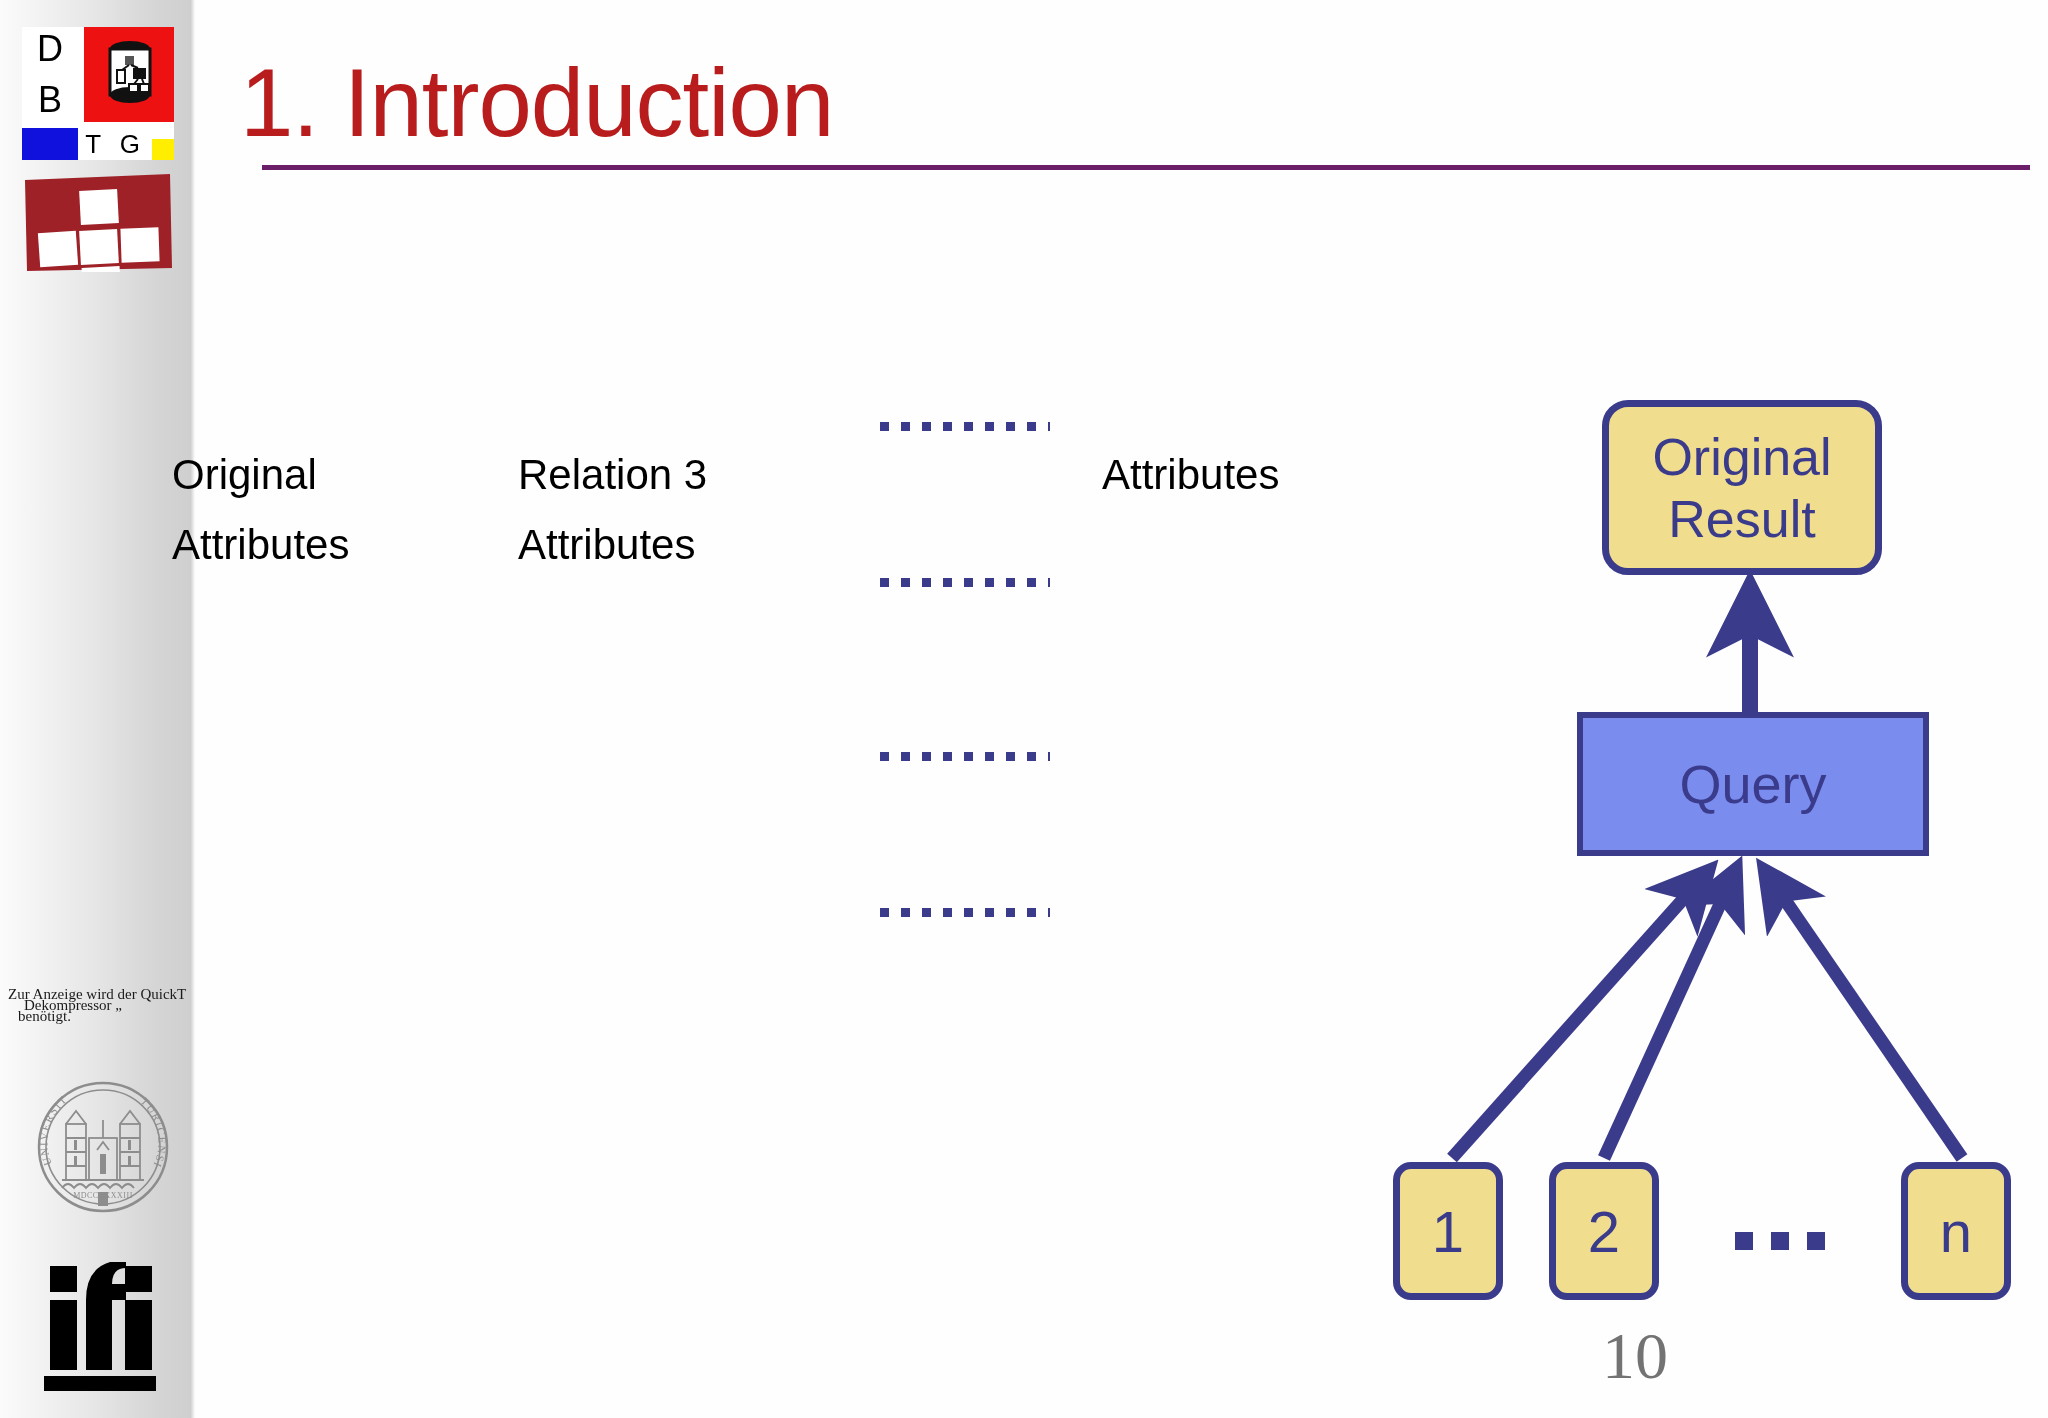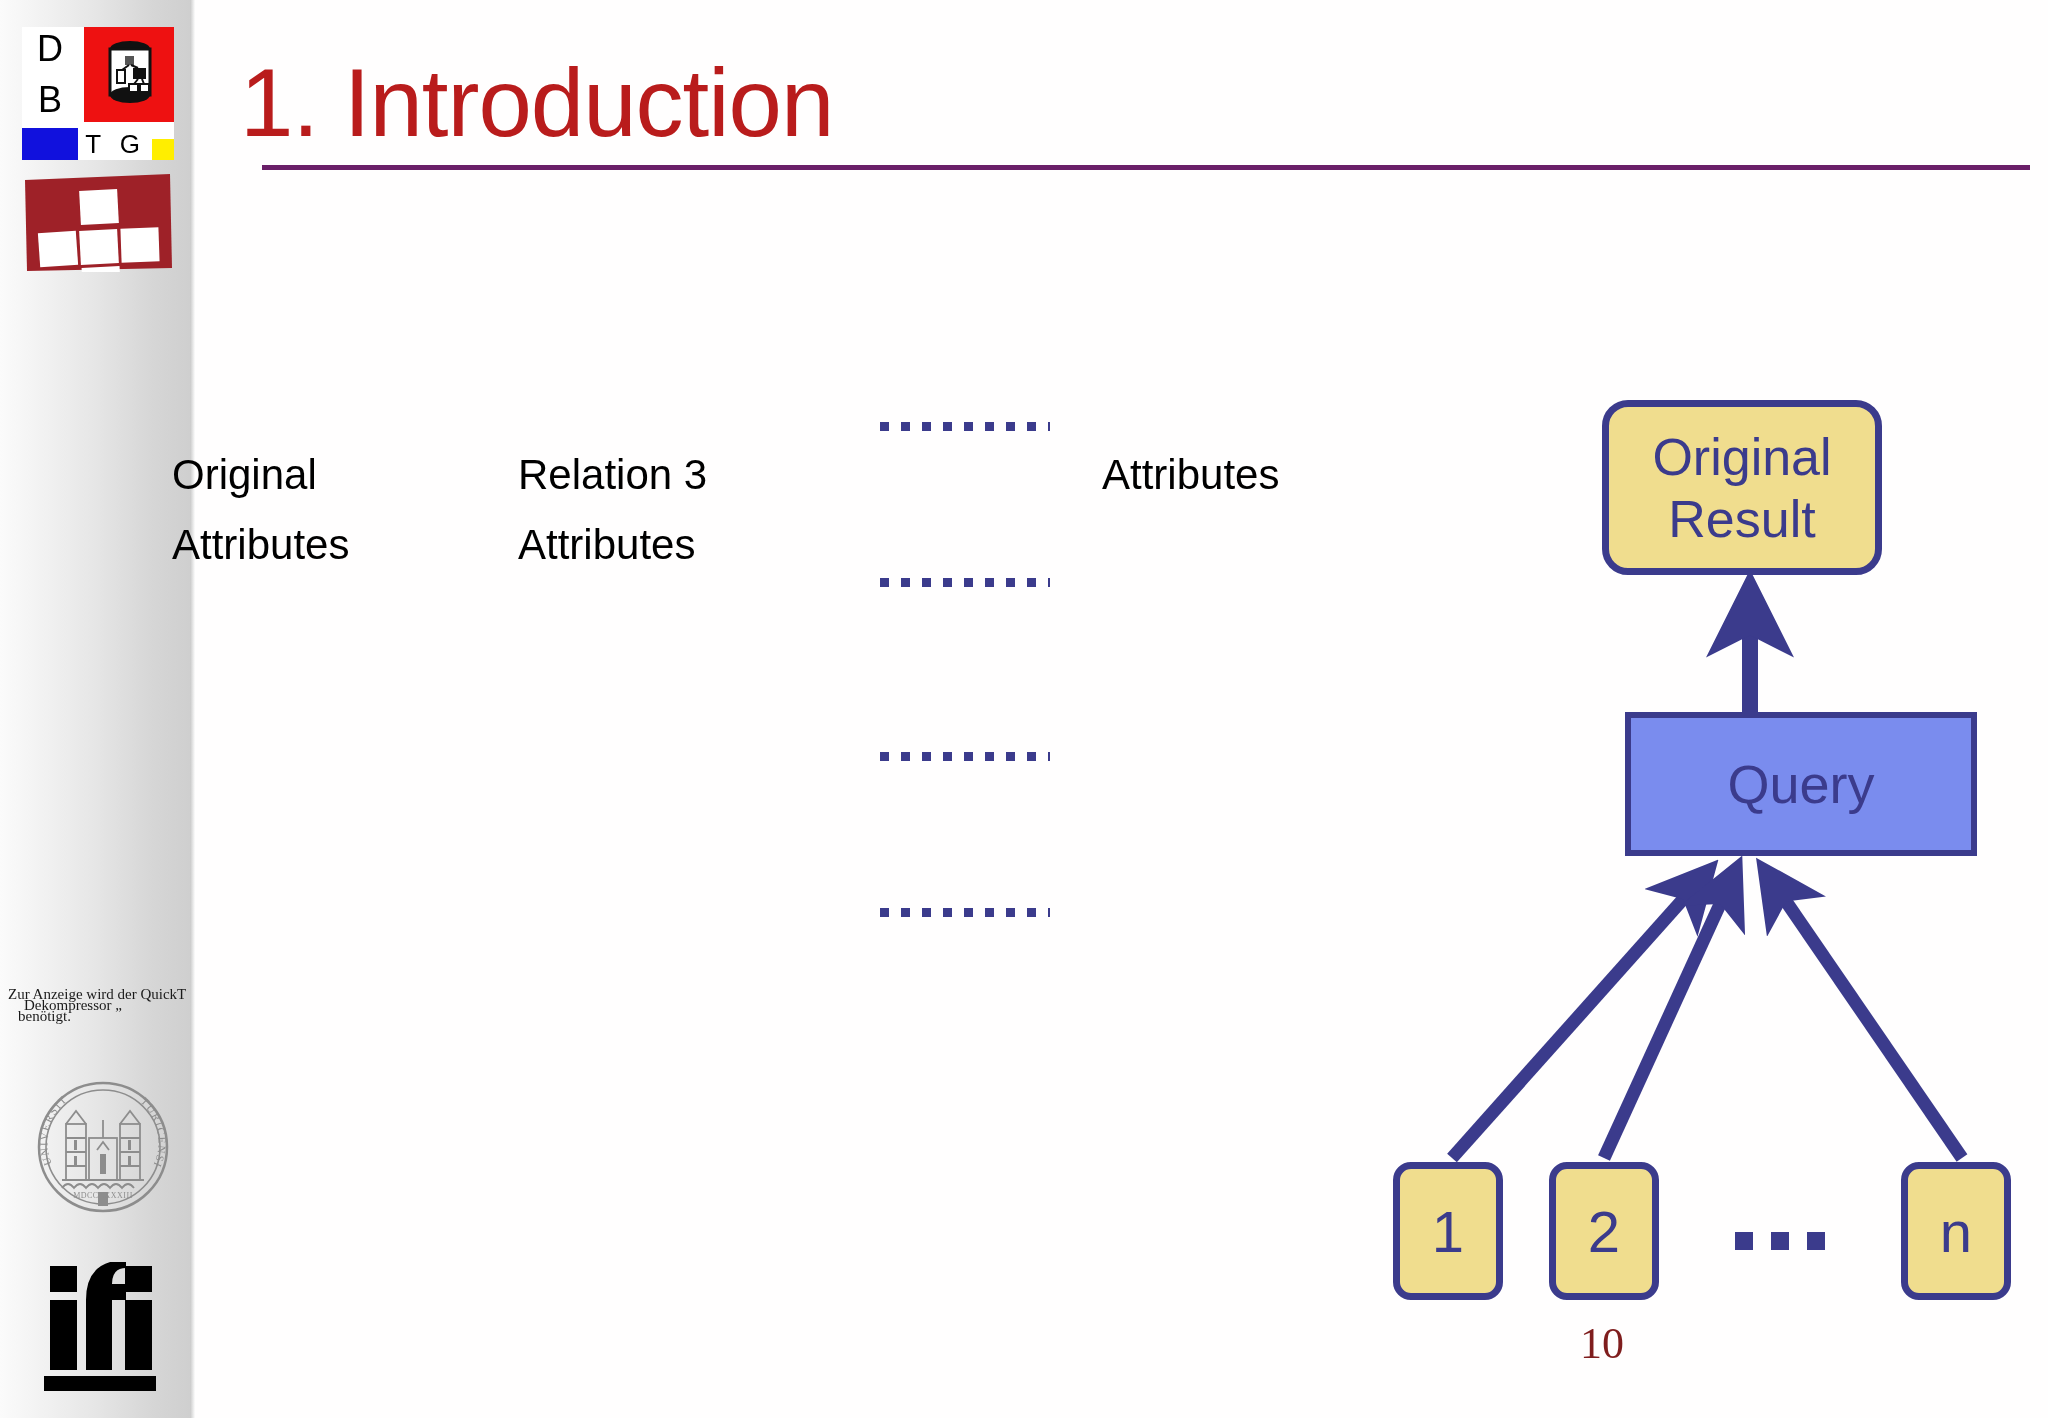--- a/index.html
+++ b/index.html
@@ -206,21 +206,20 @@
     left: 1577px; top: 712px;
     width: 352px; height: 144px;
     background: #7a8cee;
     border: 6px solid #3b3b8c;
     box-sizing: border-box;
     display: flex;
     align-items: center;
     justify-content: center;
     color: #3b3b8c;
     font-size: 54px;
-    margin-left: 48px;
   }
   .source-box {
     position: absolute;
     top: 1162px;
     width: 110px; height: 138px;
     background: #f0dd8e;
     border: 7px solid #3b3b8c;
     border-radius: 18px;
     box-sizing: border-box;
     display: flex;
@@ -245,24 +244,24 @@
     left: 0; top: 0;
     width: 2048px; height: 1418px;
     pointer-events: none;
   }
 
   
   #page-number {
     position: absolute;
     left: 1580px; top: 1318px;
     width: 110px;
-    text-align: left;
+    text-align: center;
     font-family: "Liberation Serif", serif;
-    font-size: 44px;
-    color: #7f1d1d;
+    font-size: 66px;
+    color: #737373;
   }
 </style>
 </head>
 <body>
 
 <div id="slide">
 
   <div id="sidebar">
 
     <div id="dbtg-logo">

